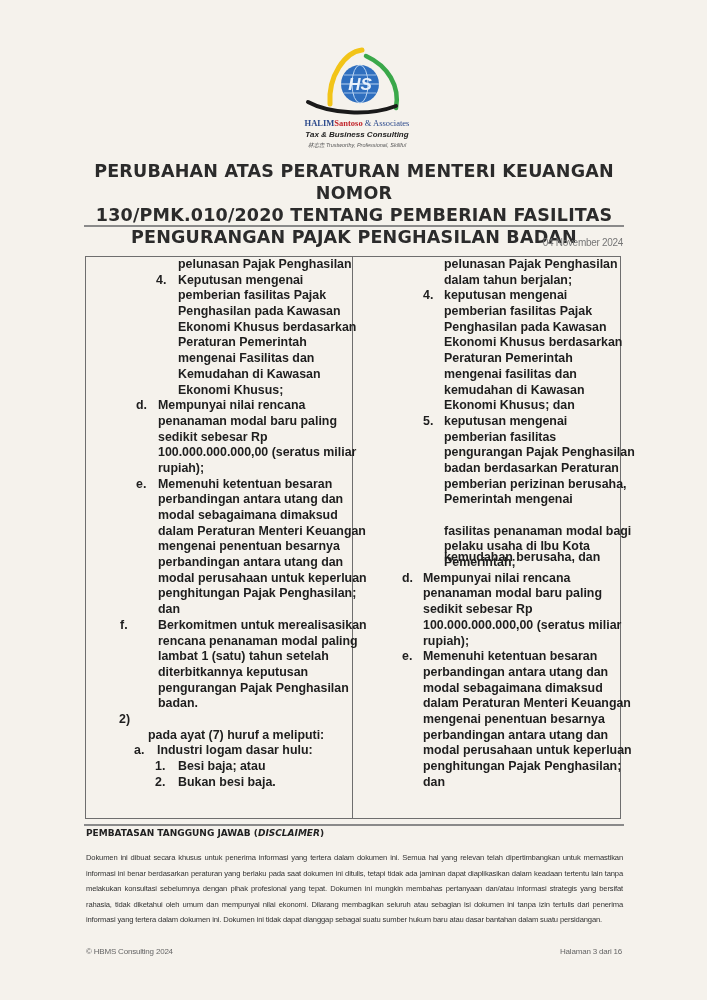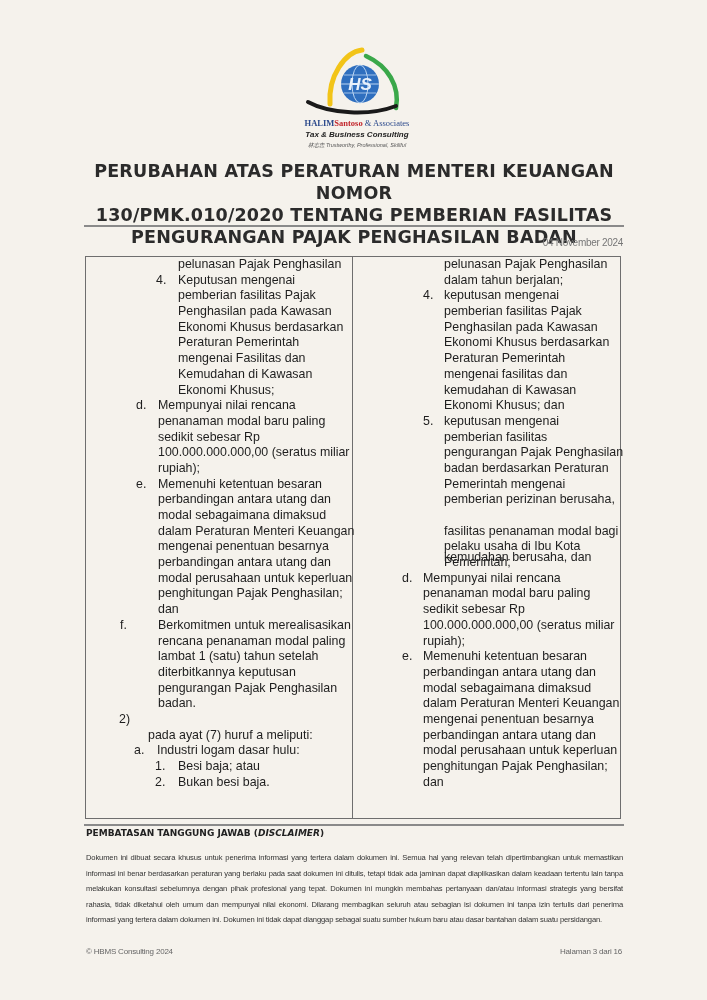--- a/index.html
+++ b/index.html
@@ -41,20 +41,21 @@
   .date {
     position: absolute; right: 84px; top: 237px;
     font-family: "Liberation Sans", sans-serif; font-size: 10px; color: #777;
     letter-spacing: -0.3px;
   }
   .doc-table {
     position: absolute; left: 85px; top: 256px; width: 536px; height: 563px;
     border: 1.5px solid #6e6e6e;
     box-sizing: border-box;
     display: flex;
+    font-weight: bold;
   }
   .col {
     width: 50%; height: 100%; position: relative; box-sizing: border-box;
     font-family: "Liberation Sans", sans-serif; font-size: 12.4px; line-height: 15.7px; color: #1e1e1e;
   }
   .col.left { border-right: 1.5px solid #6e6e6e; }
   .row { position: relative; white-space: nowrap; }
   .mk { position: absolute; }
   .txt { position: absolute; }
   .disc-rule {
@@ -262,24 +263,24 @@
       <div class="row" style="height: 15.7px;">
         <span class="txt" style="left: 91px;">pemberian fasilitas</span>
       </div>
       <div class="row" style="height: 15.7px;">
         <span class="txt" style="left: 91px;">pengurangan Pajak Penghasilan</span>
       </div>
       <div class="row" style="height: 15.7px;">
         <span class="txt" style="left: 91px;">badan berdasarkan Peraturan</span>
       </div>
       <div class="row" style="height: 15.7px;">
+        <span class="txt" style="left: 91px;">pemberian perizinan berusaha,</span>
+      </div>
+      <div class="row" style="height: 15.7px;">
         <span class="txt" style="left: 91px;">Pemerintah mengenai</span>
-      </div>
-      <div class="row" style="height: 15.7px;">
-        <span class="txt" style="left: 91px;">pemberian perizinan berusaha,</span>
       </div>
       <div class="row" style="height: 15.7px;">
         <span class="txt" style="left: 91px; margin-top: 42px;">kemudahan berusaha, dan</span>
       </div>
       <div class="row" style="height: 15.7px;">
         <span class="txt" style="left: 91px;">fasilitas penanaman modal bagi</span>
       </div>
       <div class="row" style="height: 15.7px;">
         <span class="txt" style="left: 91px;">pelaku usaha di Ibu Kota</span>
       </div>

